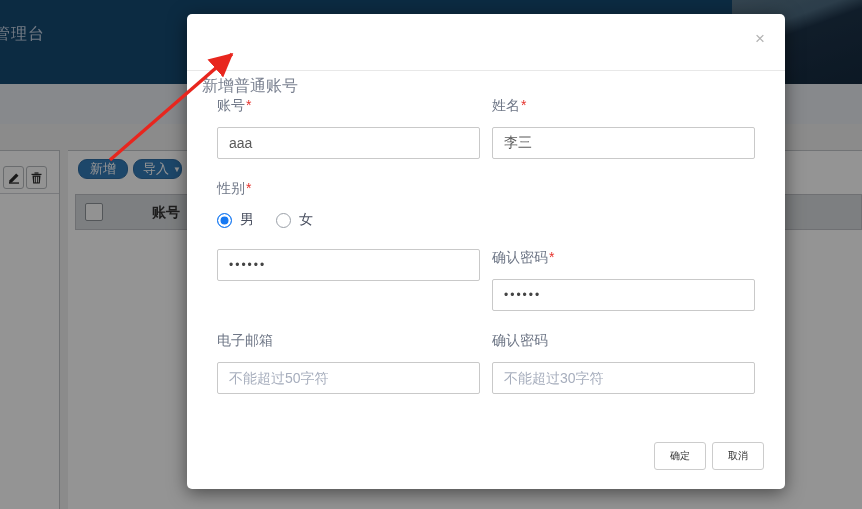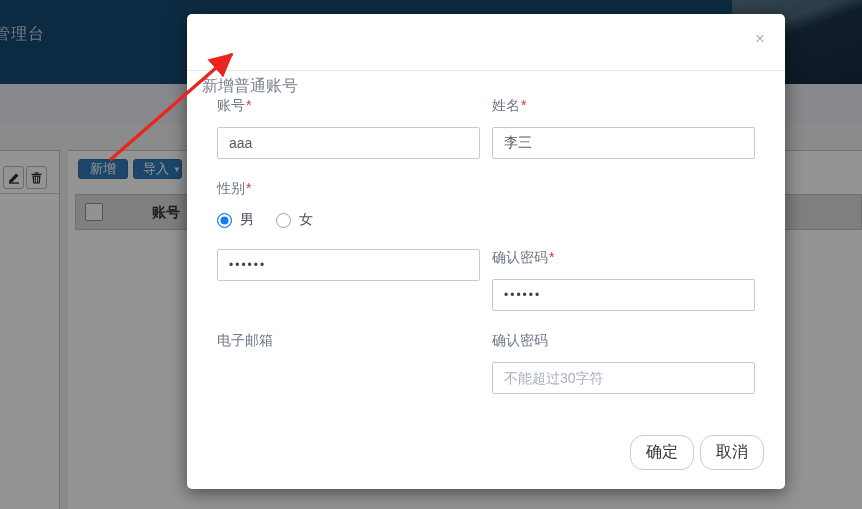--- a/index.html
+++ b/index.html
@@ -18,21 +18,21 @@
   .left-panel { position:absolute; left:0; top:150px; width:60px; height:359px; background:#fff;
     border-top:1px solid #c3c6ca; border-right:1px solid #c3c6ca; }
   .left-toolbar { position:absolute; left:0; top:0; width:100%; height:43px; border-bottom:1px solid #d0d3d7; }
   .icon-btn { position:absolute; top:15px; width:21px; height:23px; background:#fdfdfd; border:1px solid #b7babe;
     border-radius:3px; display:flex; align-items:center; justify-content:center; cursor:pointer; }
   .icon-btn svg { display:block; }
 
   .right-panel { position:absolute; left:68px; top:150px; width:794px; height:359px; background:#fff;
     border-top:1px solid #c3c6ca; }
 
-  .tb-btn { position:absolute; top:159px; height:20px; background:#337ab7; border:1px solid #2e6da4; border-radius:3px;
+  .tb-btn { position:absolute; top:159px; height:20px; background:#337ab7; border:1px solid #2e6da4; border-radius:9px;
     color:#fff; font-size:13px; display:flex; align-items:center; justify-content:center; gap:4px; cursor:pointer; }
   .tb-btn .caret { font-size:8px; line-height:1; transform:translateY(1px); }
 
   .table-head { position:absolute; left:75px; top:194px; width:787px; height:36px; background:#d8dbdf;
     border:1px solid #bfc2c6; }
   .th-checkbox { position:absolute; left:9px; top:8px; width:18px; height:18px; background:#fbfbfb;
     border:1px solid #8f9499; border-radius:2px; cursor:pointer; }
   .th-account { position:absolute; left:76px; top:9px; font-size:14px; font-weight:bold; color:#333; }
 
   
@@ -52,21 +52,21 @@
     color:#5a5a5a; font-family:"Liberation Sans","DejaVu Sans",sans-serif; outline:none; background:#fff; }
   .txt::placeholder { color:#a7aebd; opacity:1; }
   .pwd { letter-spacing:2px; font-size:12px; color:#444; }
   .gender-row { margin-bottom:20px; }
   .radio-group { display:flex; align-items:center; gap:22px; margin-top:13px; }
   .radio-opt { display:flex; align-items:center; gap:8px; font-size:14px; color:#4a5060; cursor:pointer; }
   .radio { -webkit-appearance:none; appearance:none; width:15px; height:15px; border:1px solid #9aa0a8;
     border-radius:50%; background:#fff; margin:0; cursor:pointer; }
   .radio:checked { border-color:#1779f2; background:#1779f2; box-shadow:inset 0 0 0 2.5px #fff; }
   .modal-footer { position:absolute; right:21px; bottom:19px; display:flex; gap:6px; }
-  .dlg-btn { padding:6px 15px; font-size:16px; color:#333; background:#fff; border:1px solid #ccc; border-radius:13px;
+  .dlg-btn { padding:6px 15px; font-size:10px; color:#333; background:#fff; border:1px solid #ccc; border-radius:3px;
     cursor:pointer; font-family:"Liberation Sans","DejaVu Sans",sans-serif; }
 
   .arrow-layer { position:absolute; left:0; top:0; width:862px; height:509px; pointer-events:none; z-index:50; }
 </style>
 </head>
 <body>
 
 <div class="stage">
 
   <div class="app-header">
@@ -159,20 +159,21 @@
         </div>
         <div class="form-col">
           <label class="f-label"><span>确认密码</span><span class="req">*</span></label>
           <input class="txt pwd" type="text" value="••••••" style="">
         </div>
       </div>
 
       <div class="form-row">
         <div class="form-col">
           <label class="f-label"><span>电子邮箱</span></label>
+          <input class="txt" type="text" placeholder="不能超过50字符" style="">
         </div>
         <div class="form-col">
           <label class="f-label"><span>确认密码</span></label>
           <input class="txt" type="text" placeholder="不能超过30字符" style="">
         </div>
       </div>
 
     </div>
     <div class="modal-footer">
       <button class="dlg-btn">确定</button>

